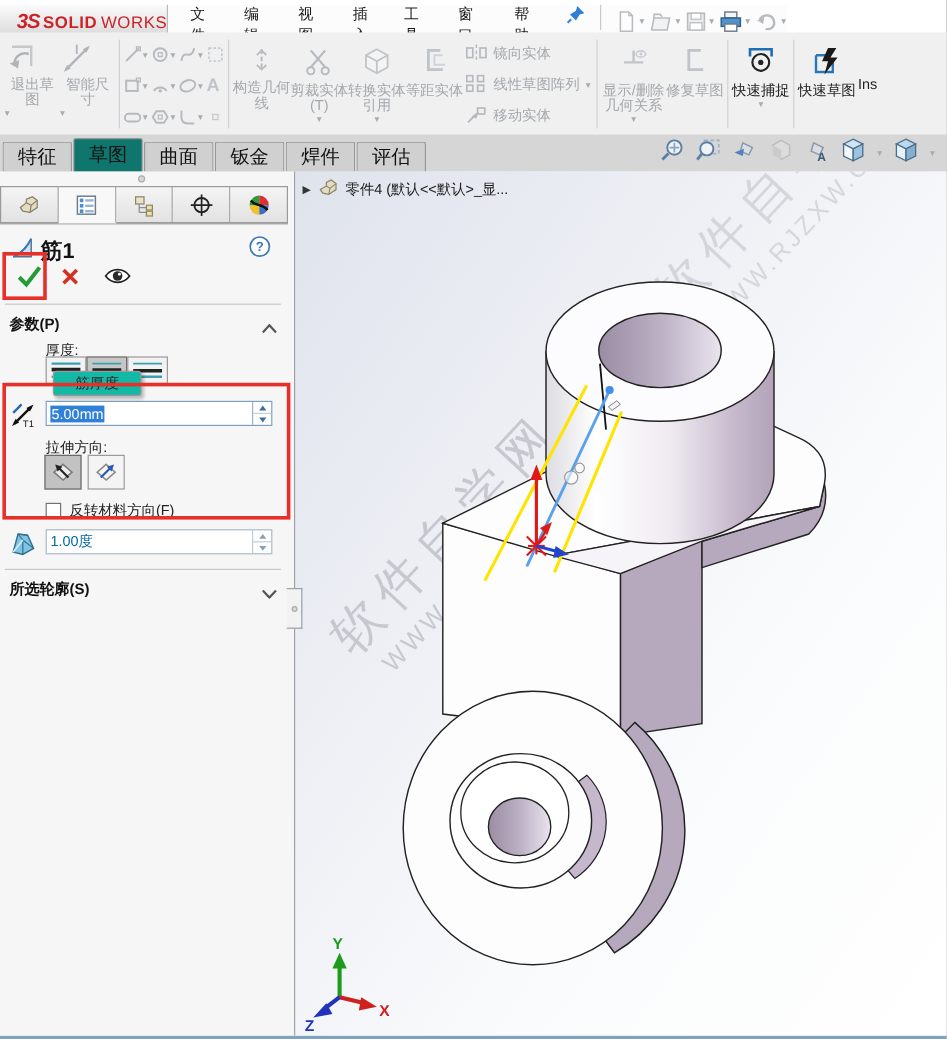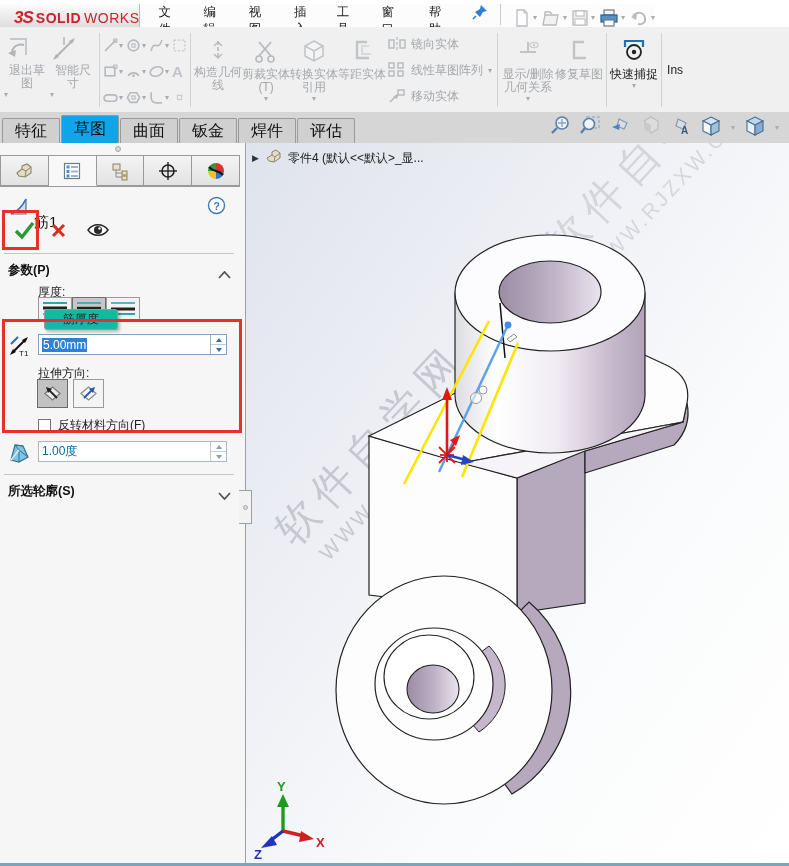--- a/index.html
+++ b/index.html
@@ -35,36 +35,36 @@
   .sketchgrid{display:grid;grid-template-columns:repeat(4,auto);grid-auto-rows:26px;column-gap:3px;align-items:center;padding-top:2px}
   .sg{display:flex;align-items:center;gap:1px}
   .midbtn{width:48px;display:flex;flex-direction:column;align-items:center;padding-top:8px}
   .stackcol{display:flex;flex-direction:column;justify-content:center;gap:4px;padding:0 2px}
   .stackitem{display:flex;align-items:center;gap:5px;font-size:12px;color:var(--dislb);height:22px}
   .ins{font-size:12px;color:#222;align-self:center;margin-left:2px}
 
   
   .tabrow{position:absolute;left:0;top:112px;width:789px;height:31px;background:#d6d6d6;display:flex;align-items:flex-end;padding-left:2px}
   .rtab{height:25px;min-width:54px;padding:0 12px;font-size:16px;color:#111;display:flex;align-items:center;justify-content:center;background:#d0d0d0;border:1px solid #999;border-bottom:none;margin-right:1px;border-radius:2px 2px 0 0}
-  .rtab.active{background:#0ea5e9;height:28px}
+  .rtab.active{background:#0f766e;height:28px}
   .viewtools{margin-left:auto;display:flex;align-items:center;gap:9px;padding-right:10px;height:100%}
 
   
   .main{position:absolute;left:0;top:143px;width:789px;height:723px;border-bottom:3px solid #7fa3bd}
   .panel{position:absolute;left:0;top:0;width:246px;height:100%;background:#f6f6f6;border-right:1px solid #9aa0a6;z-index:2}
   .viewport{position:absolute;left:246px;top:0;width:543px;height:100%;background:linear-gradient(125deg,#dfe3ec 0%,#eceef4 30%,#fafbfc 65%,#ffffff 100%);overflow:hidden}
 
   
   .gripdot{width:6px;height:6px;border-radius:50%;background:#d9d9d9;border:1px solid #ababab}
   .pmtabs{position:absolute;left:0;top:12px;width:240px;height:32px;display:flex;border-bottom:1px solid #9a9a9a}
   .pmtab{flex:1;display:flex;align-items:center;justify-content:center;background:linear-gradient(#f4f4f4,#e2e2e2);border:1px solid #9a9a9a;border-left:none}
   .pmtab:first-child{border-left:1px solid #9a9a9a}
   .pmtab.active{background:#f8f8f8;border-bottom:1px solid #f8f8f8}
   .pmheader{position:absolute;left:0;top:50px;width:240px;height:26px}
-  .pmtitle{position:absolute;left:34px;top:20px;font-size:15px;font-weight:normal;color:#111}
+  .pmtitle{position:absolute;left:34px;top:4px;font-size:18px;font-weight:bold;color:#111}
   .annobox{position:absolute;border:3px solid var(--red);z-index:6;pointer-events:none}
   .hr{position:absolute;left:4px;width:230px;border-top:1px solid #c6c6c6}
   .sechead{font-size:12.5px;font-weight:bold;color:#111}
   .plabel{font-size:12px;color:#222}
   .swinput{position:absolute;height:21px;background:#fff;border:1px solid #7fa0c0;display:flex;align-items:center;font-size:12px;color:#111;padding-left:3px}
   .swinput .spin{margin-left:auto;width:16px;height:100%;border-left:1px solid #9ab2cc;display:flex;flex-direction:column}
   .spin div{flex:1;display:flex;align-items:center;justify-content:center}
   .spin .u{border-bottom:1px solid #c0cedd}
   .tri-up{width:0;height:0;border-left:3px solid transparent;border-right:3px solid transparent;border-bottom:4px solid #3a6ea5}
   .tri-dn{width:0;height:0;border-left:3px solid transparent;border-right:3px solid transparent;border-top:4px solid #3a6ea5}
@@ -342,20 +342,27 @@
       <span class="ic"><svg width="26" height="26" viewBox="0 0 26 26">
             <path d="M4,9 L4,3 L22,3 L22,9" fill="none" stroke="#1f6fb4" stroke-width="2.2"></path>
             <circle cx="13" cy="14" r="7" fill="none" stroke="#222" stroke-width="1.8"></circle>
             <circle cx="13" cy="14" r="2.2" fill="#222"></circle>
           </svg></span>
       <span class="tlabel on">快速捕捉</span>
       <span class="caret">▾</span>
     </div>
     <div class="tdiv"></div>
 
+    <div class="midbtn">
+      <span class="ic"><svg width="26" height="26" viewBox="0 0 26 26">
+            <path d="M4,8 L4,22 L18,22 L18,12 M4,8 L12,8" fill="none" stroke="#2878b8" stroke-width="2"></path>
+            <path d="M14,2 L21,2 L16,10 L22,10 L11,24 L14,13 L9,13 Z" fill="#1a1a1a"></path>
+          </svg></span>
+      <span class="tlabel on">快速草图</span>
+    </div>
     <span class="ins">Ins</span>
   </div>
 
   <div class="tabrow">
     <div class="rtab">特征</div>
     <div class="rtab active">草图</div>
     <div class="rtab">曲面</div>
     <div class="rtab">钣金</div>
     <div class="rtab">焊件</div>
     <div class="rtab">评估</div>

